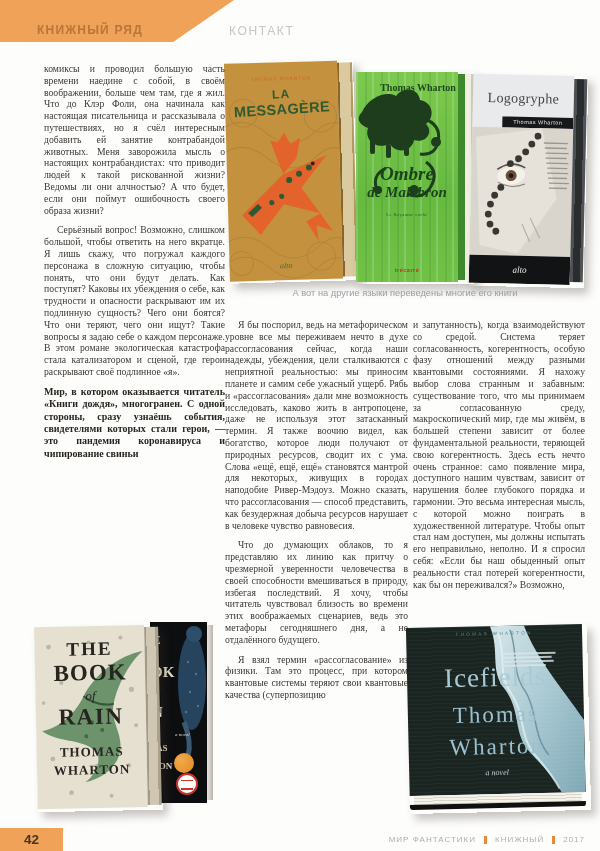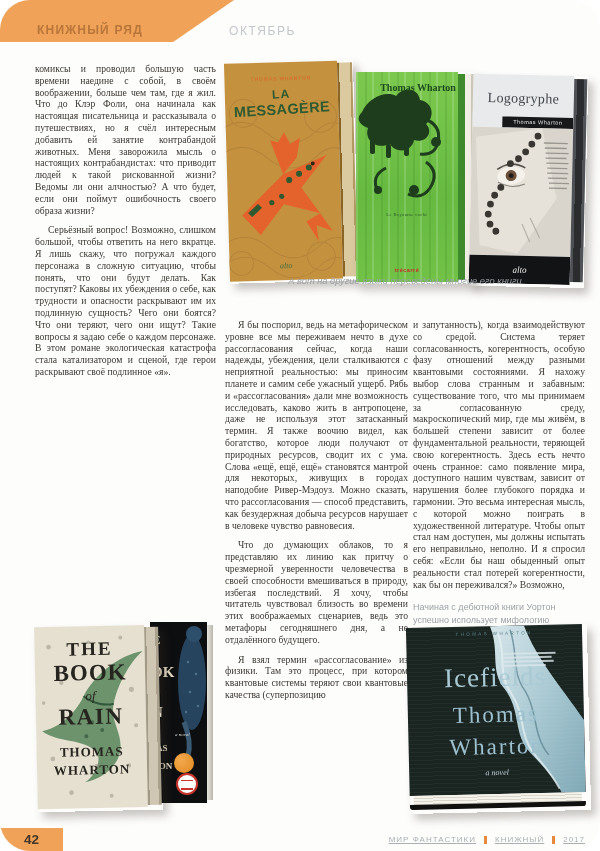--- a/index.html
+++ b/index.html
@@ -1,17 +1,17 @@
 <!DOCTYPE html>
 <html lang="ru"><head>
 <meta charset="utf-8">
 <style>
   html,body{margin:0;padding:0;background:#ffffff;}
   .page{position:relative;width:600px;height:851px;background:#fdfdfc;overflow:hidden;
-        font-family:"Liberation Serif",serif;border-radius:30px;}
+        font-family:"Liberation Serif",serif;}
 
   
   .banner{position:absolute;left:0;top:0;width:234px;height:42px;background:#efa258;
           clip-path:polygon(0 0,100% 0,74% 100%,0 100%);}
   .banner-label{position:absolute;left:37px;top:23px;font-family:"Liberation Sans",sans-serif;
           font-size:12px;font-weight:bold;letter-spacing:1.2px;color:#b9763a;}
   .rubric-label{position:absolute;left:229px;top:24px;font-family:"Liberation Sans",sans-serif;
           font-size:12px;letter-spacing:1.6px;color:#c3c7ca;}
 
   
@@ -20,22 +20,22 @@
   .col p{margin:0 0 8px;}
   .col p.ind{text-indent:13px;}
   .col p.q{font-weight:bold;color:#29261f;margin:9px 0 8px;}
   .col p.q.first{margin-top:0;}
   .pullquote{font-family:"Liberation Sans",sans-serif;font-weight:bold;font-size:14px;
        line-height:17px;color:#85898d;text-align:left;margin:11px 0 9px;}
   .lead{font-weight:bold;font-size:10px;line-height:12.4px;color:#29261f;margin:0 0 10px;}
   .photo-caption{font-family:"Liberation Sans",sans-serif;font-size:9px;line-height:12.5px;
        color:#9da2a6;text-align:left;}
 
-  .books-caption{position:absolute;left:225px;top:276px;width:360px;text-align:center;
-       font-family:"Liberation Sans",sans-serif;font-size:9.3px;color:#9aa0a5;font-style:italic;}
+  .books-caption{position:absolute;left:225px;top:288px;width:360px;text-align:center;
+       font-family:"Liberation Sans",sans-serif;font-size:9.3px;color:#9aa0a5;}
 
   
   .book{position:absolute;}
   .cover{position:absolute;overflow:hidden;}
   .shadowed{box-shadow:5px 6px 9px rgba(60,50,40,.28);}
 
   
   .b1{left:227px;top:62px;width:129px;height:220px;transform:rotate(-1.6deg);}
   .b1 .cover{left:0;top:0;width:113px;height:218px;background:#c4923f;}
   .b1 .spine{position:absolute;left:113px;top:2px;width:15px;height:214px;
@@ -128,31 +128,31 @@
   .ice .board{position:absolute;left:0;top:177px;width:176px;height:5px;background:#10100f;
        border-radius:0 0 3px 3px;}
 
   .right-caption{position:absolute;left:413px;top:601px;width:172px;}
 
   
   .pagebox{position:absolute;left:0;top:828px;width:63px;height:38px;background:#efa258;}
   .pagebox span{display:block;text-align:center;font-family:"Liberation Sans",sans-serif;
        font-weight:bold;font-size:13.5px;line-height:23px;color:#453627;}
   .footer-right{position:absolute;right:15px;top:835px;display:flex;align-items:center;gap:8px;
-       font-family:"Liberation Sans",sans-serif;font-size:8px;letter-spacing:1px;color:#abafb3;text-decoration:underline;}
+       font-family:"Liberation Sans",sans-serif;font-size:8px;letter-spacing:1px;color:#abafb3;}
   .footer-sep{display:inline-block;width:3px;height:8px;background:#e8883c;}
 </style>
 </head>
 <body>
 
 <div class="page">
 
   <div class="banner"></div>
   <div class="banner-label">КНИЖНЫЙ РЯД</div>
-  <div class="rubric-label">ОКТЯБРЬ</div>
+  <div class="rubric-label">КОНТАКТ</div>
 
   <div class="book b1 shadowed">
     <div class="cover">
       <svg width="113" height="218" viewBox="0 0 113 218">
         <g stroke="#b2813a" fill="none" opacity=".8">
           <path d="M-10,70 q25,-22 50,0 q25,22 50,0 q15,-14 30,-4"></path>
           <path d="M-10,95 q25,-22 50,0 q25,22 50,0 q15,-14 30,-4"></path>
           <path d="M-10,185 q25,-22 50,0 q25,22 50,0 q15,-14 30,-4"></path>
           <path d="M-10,205 q25,-22 50,0 q25,22 50,0 q15,-14 30,-4"></path>
           <circle cx="18" cy="50" r="14"></circle>
@@ -200,20 +200,24 @@
           <path d="M70,90 q14,10 4,26 q-8,12 -22,6"></path>
           <path d="M30,96 q-16,8 -8,24"></path>
         </g>
         <g fill="#1d3d1d">
           <circle cx="80" cy="70" r="5"></circle>
             <circle cx="58" cy="118" r="5"></circle>
             <circle cx="22" cy="118" r="4"></circle>
         </g>
       </svg>
       <div class="b2-author">Thomas Wharton</div>
+      <div class="b2-title">
+        <span class="l1">Ombre</span>
+        <span class="l2">de Malabron</span>
+      </div>
       <div class="b2-sub">Le Royaume caché</div>
       <div class="b2-pub">trécarré</div>
     </div>
     <div class="spine"></div>
   </div>
 
   <div class="book b3 shadowed">
     <div class="cover">
       <div class="b3-title">Logogryphe</div>
       <div class="b3-bar">
@@ -257,37 +261,37 @@
       </div>
       <div class="b3-foot">
         <span>alto</span>
       </div>
     </div>
     <div class="spine"></div>
   </div>
 
   <div class="books-caption">А вот на другие языки переведены многие его книги</div>
 
-  <div class="col" style="left:35px;top:63px;width:181px;height:552px;">
+  <div class="col" style="left:44px;top:63px;width:181px;height:552px;">
     <p>комиксы и проводил большую часть времени наедине с собой, в своём воображении, больше чем там, где я жил. Что до Клэр Фоли, она начинала как настоящая писательница и рассказывала о путешествиях, но я счёл интересным добавить ей занятие контрабандой животных. Меня заворожила мысль о настоящих контрабандистах: что приводит людей к такой рискованной жизни? Ведомы ли они алчностью? А что будет, если они поймут ошибочность своего образа жизни?</p>
     <p class="ind">Серьёзный вопрос! Возможно, слишком большой, чтобы ответить на него вкратце. Я лишь скажу, что погружал каждого персонажа в сложную ситуацию, чтобы понять, что они будут делать. Как поступят? Каковы их убеждения о себе, как трудности и опасности раскрывают им их подлинную сущность? Чего они боятся? Что они теряют, чего они ищут? Такие вопросы я задаю себе о каждом персонаже. В этом романе экологическая катастрофа стала катализатором и сценой, где герои раскрывают своё подлинное «я».</p>
+    <p class="lead">Мир, в котором оказывается читатель «Книги дождя», многогранен. С одной стороны, сразу узнаёшь события, свидетелями которых стали герои, — это пандемия коронавируса и чипирование свиньи</p>
 
   </div>
 
   <div class="col" style="left:225px;top:319px;width:183px;height:505px;">
     <p class="ind">Я бы поспорил, ведь на метафорическом уровне все мы переживаем нечто в духе рассогласования сейчас, когда наши надежды, убеждения, цели сталкиваются с неприятной реальностью: мы приносим планете и самим себе ужасный ущерб. Рябь и «рассогласования» дали мне возможность исследовать, каково жить в антропоцене, даже не используя этот затасканный термин. Я также воочию видел, как богатство, которое люди получают от природных ресурсов, сводит их с ума. Слова «ещё, ещё, ещё» становятся мантрой для некоторых, живущих в городах наподобие Ривер-Мэдоуз. Можно сказать, что рассогласования — способ представить, как безудержная добыча ресурсов нарушает в человеке чувство равновесия.</p>
     <p class="ind">Что до думающих облаков, то я представляю их линию как притчу о чрезмерной уверенности человечества в своей способности вмешиваться в природу, избегая последствий. Я хочу, чтобы читатель чувствовал близость во времени этих воображаемых сценариев, ведь это метафоры сегодняшнего дня, а не отдалённого будущего.</p>
     <p class="ind">Я взял термин «рассогласование» из физики. Там это процесс, при котором квантовые системы теряют свои квантовые качества (суперпозицию</p>
   </div>
 
   <div class="col" style="left:413px;top:319px;width:172px;height:283px;">
     <p>и запутанность), когда взаимодействуют со средой. Система теряет согласованность, когерентность, особую фазу отношений между разными квантовыми состояниями. Я нахожу выбор слова странным и забавным: существование того, что мы принимаем за согласованную среду, макроскопический мир, где мы живём, в большей степени зависит от более фундаментальной реальности, теряющей свою когерентность. Здесь есть нечто очень странное: само появление мира, доступного нашим чувствам, зависит от нарушения более глубокого порядка и гармонии. Это весьма интересная мысль, с которой можно поиграть в художественной литературе. Чтобы опыт стал нам доступен, мы должны испытать его неправильно, неполно. И я спросил себя: «Если бы наш обыденный опыт реальности стал потерей когерентности, как бы он переживался?» Возможно,</p>
   </div>
 
-  <div class="right-caption photo-caption">Начиная с дебютной книги Уортон успешно использует мифологию</div>
 
   <div class="book bor-back">
     <div class="cover">
       <svg width="57" height="181" viewBox="0 0 57 181">
         <ellipse cx="42" cy="60" rx="14" ry="48" fill="#27445e"></ellipse>
         <circle cx="44" cy="12" r="8" fill="#2d4f6c"></circle>
         <path d="M34,100 q8,20 4,34" stroke="#3a5a74" stroke-width="5" fill="none"></path>
         <g fill="#7aa3bd" opacity=".5">
           <circle cx="38" cy="40" r="1.2"></circle>
             <circle cx="46" cy="52" r="1.2"></circle>

